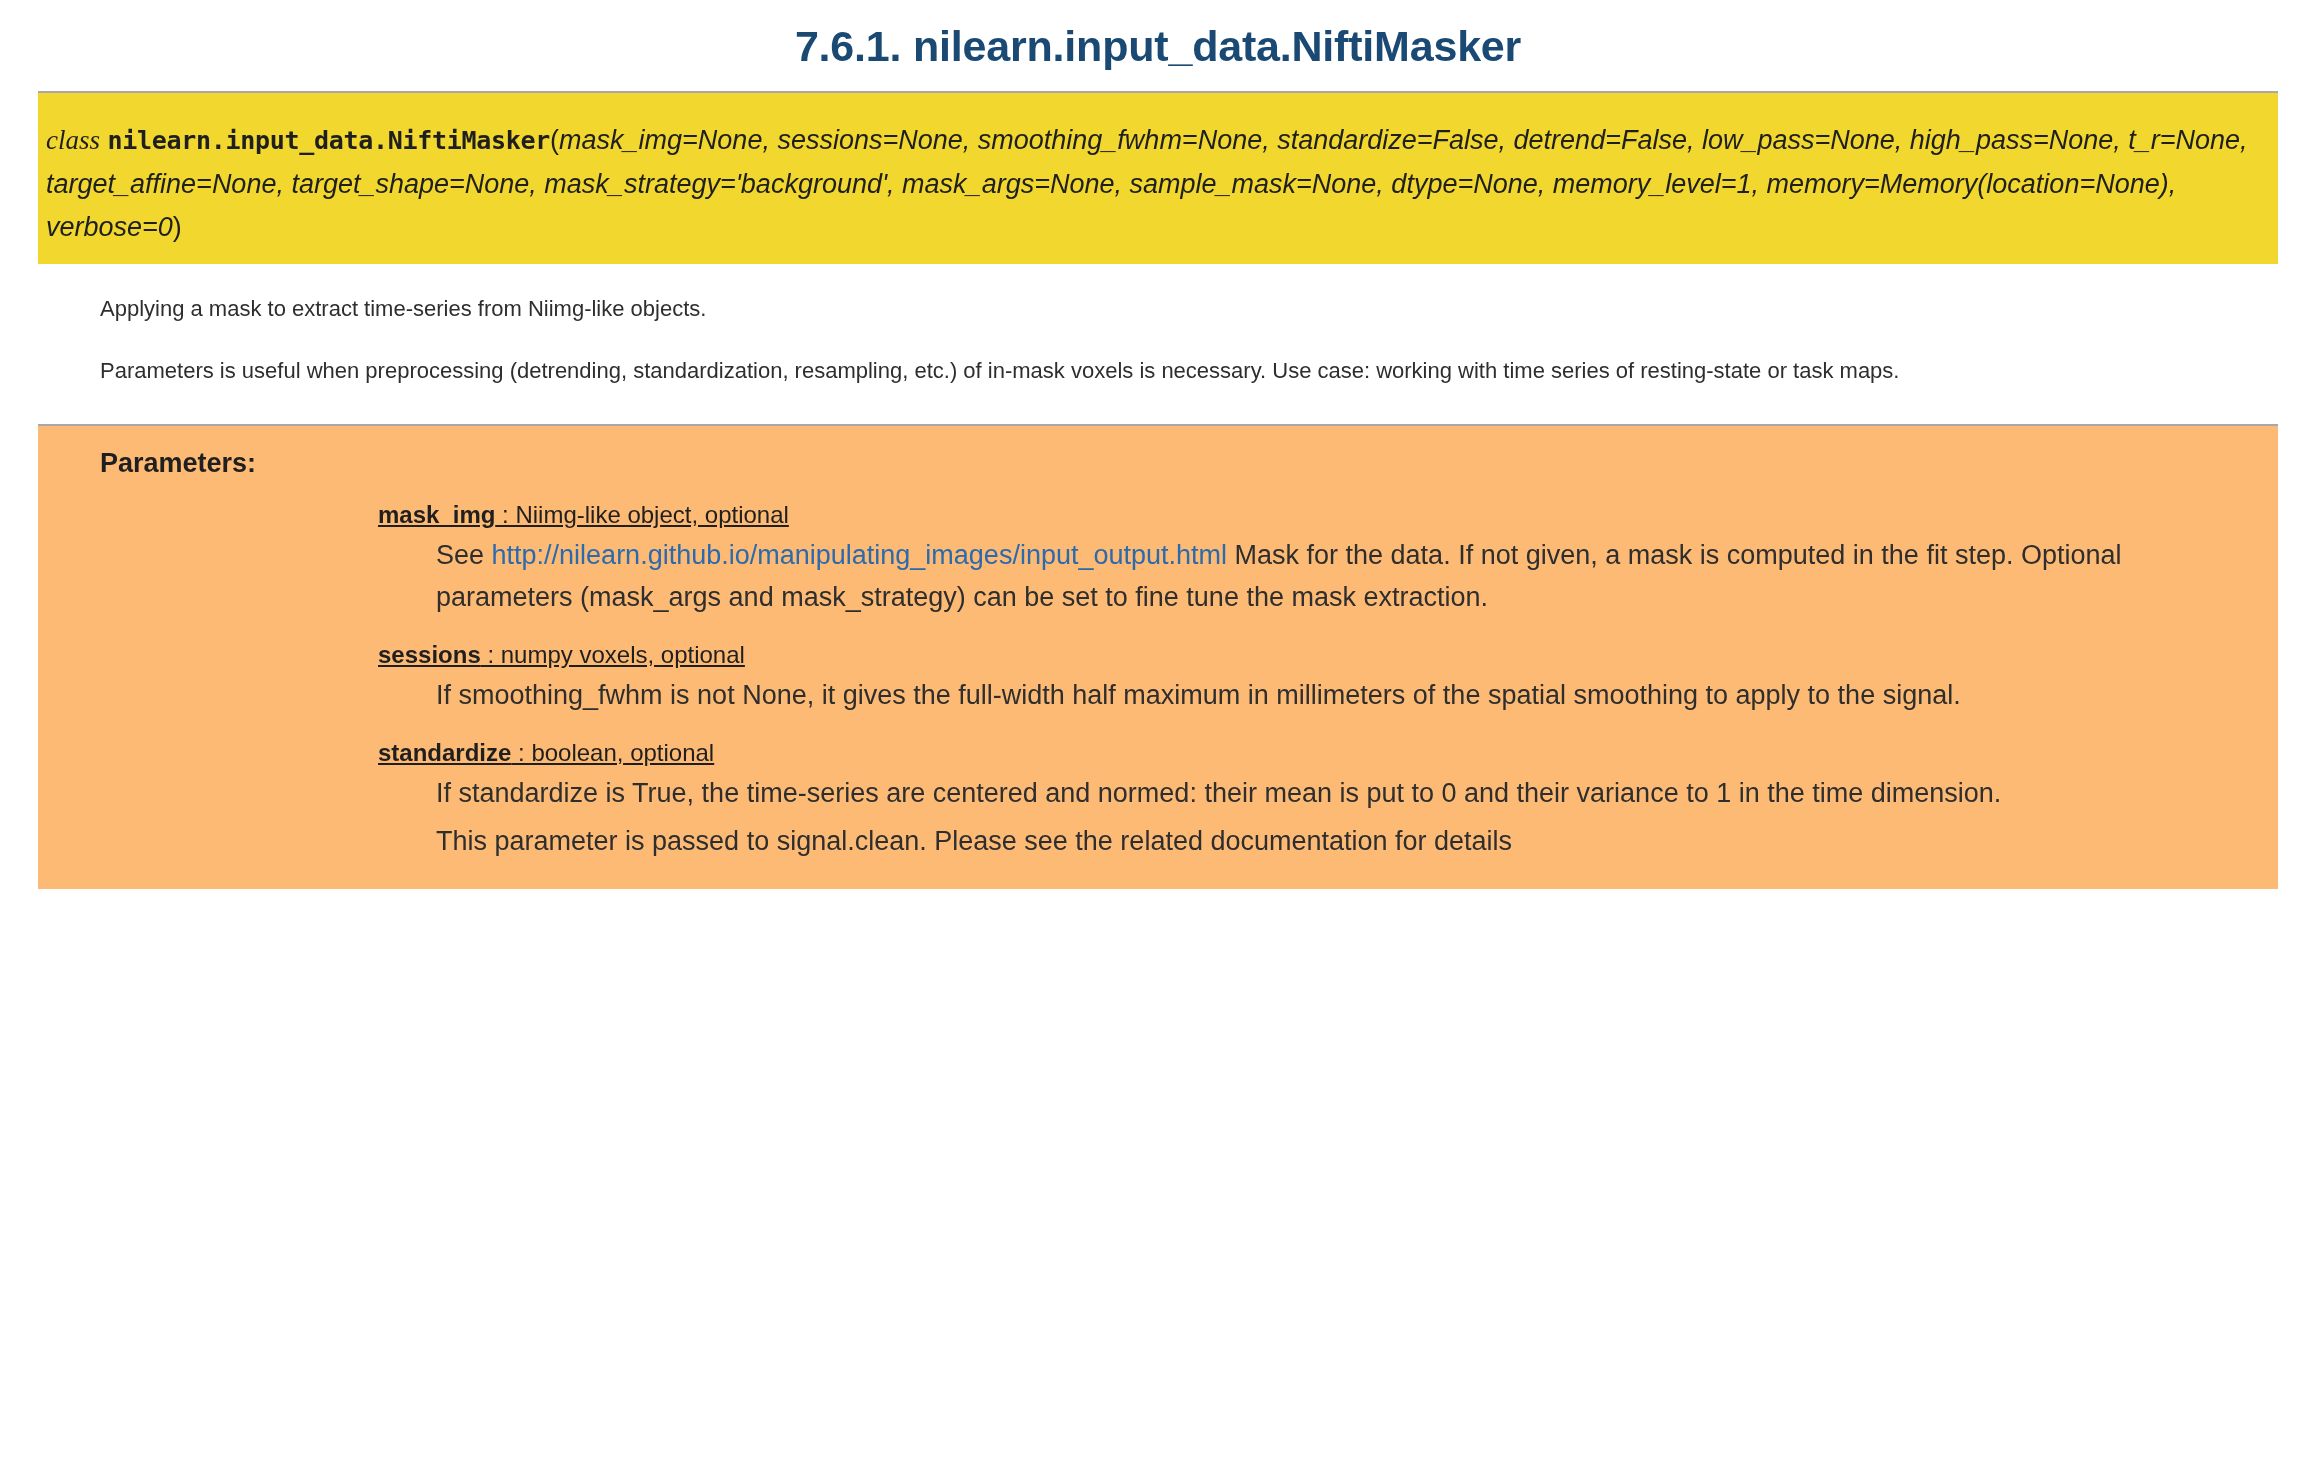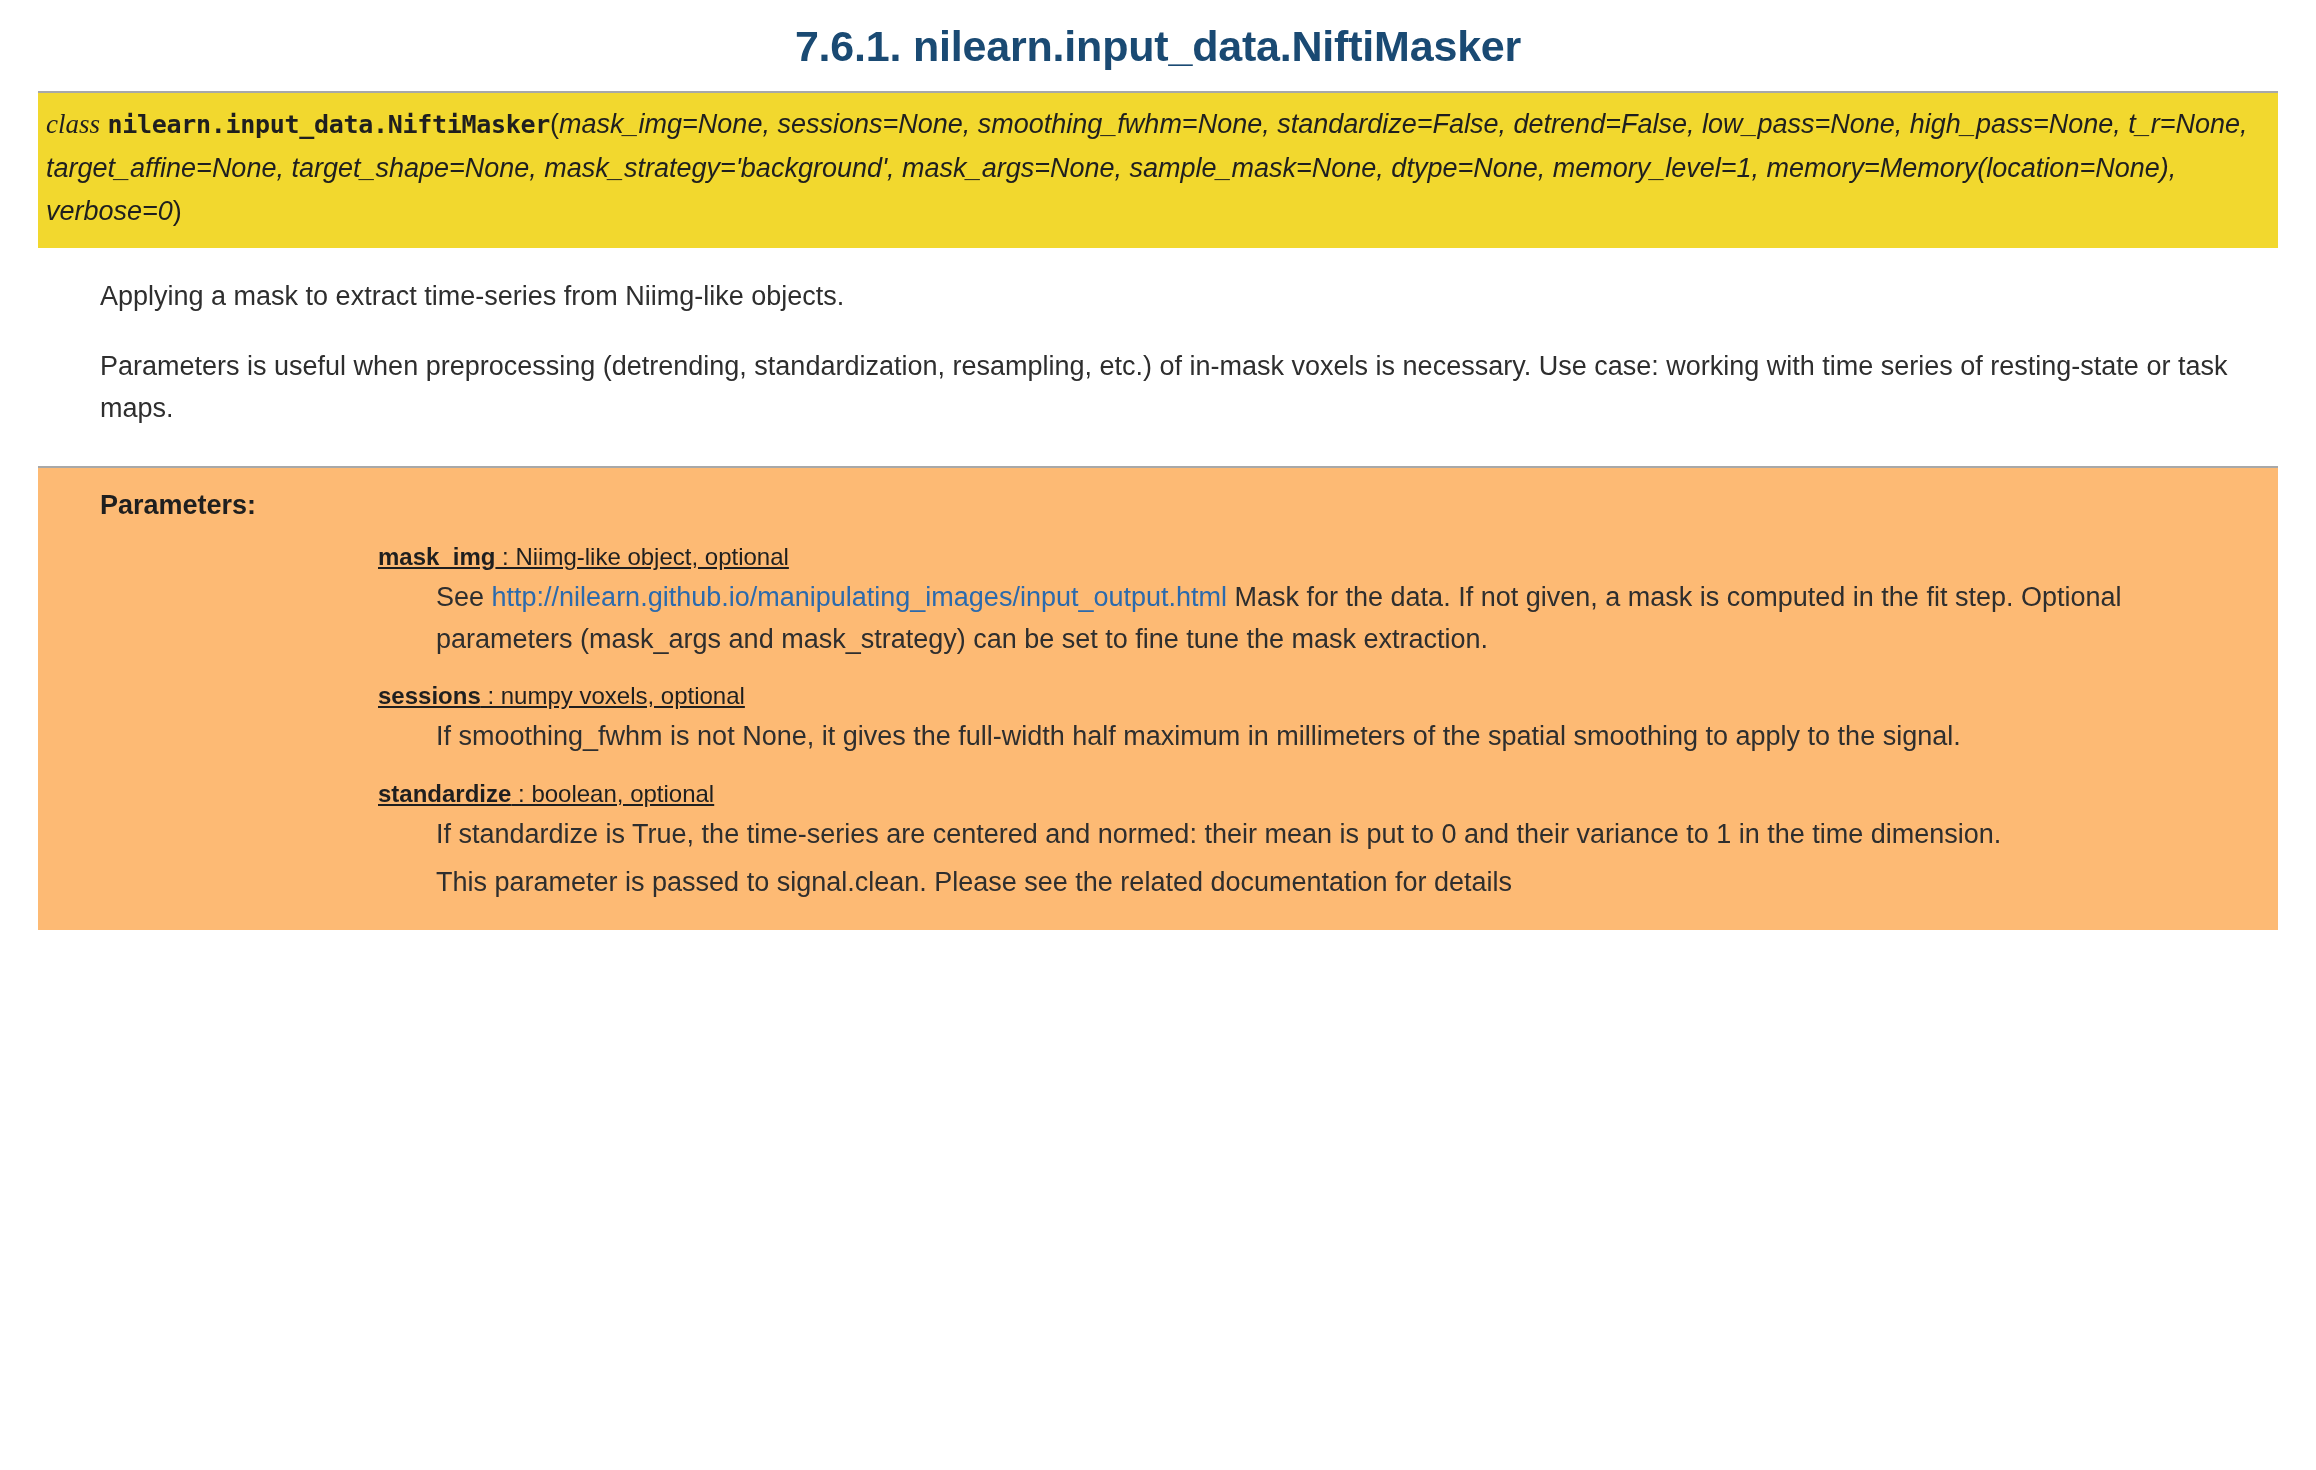--- a/index.html
+++ b/index.html
@@ -26,21 +26,21 @@
     text-align: center;
     margin: 22px 0 20px 0;
     letter-spacing: -0.2px;
   }
 
   
   .signature {
     background: #f2d82e;
     border-top: 2px solid #a8a8a8;
     margin: 0 38px 0 38px;
-    padding: 10px 8px 14px 8px;
+    padding: 26px 8px 14px 8px;
     font-size: 27px;
     line-height: 1.62;
     color: #1f1f1f;
   }
   .kw-class {
     font-style: italic;
     font-family: "Liberation Serif", serif;
     font-size: 27px;
   }
   .sig-name {
@@ -51,21 +51,21 @@
   }
   .sig-params {
     font-style: italic;
     font-family: "Liberation Sans", sans-serif;
   }
   .paren { font-style: normal; }
 
   
   .desc {
     margin: 0 60px 0 100px;
-    font-size: 27px;
+    font-size: 22px;
     line-height: 1.55;
   }
   .desc p { margin: 28px 0 0 0; max-width: 2160px; }
 
   
   .params-block {
     margin: 36px 38px 0 38px;
     border-top: 2px solid #a8a8a8;
     background: #fdba74;
     padding: 14px 0 26px 0;

